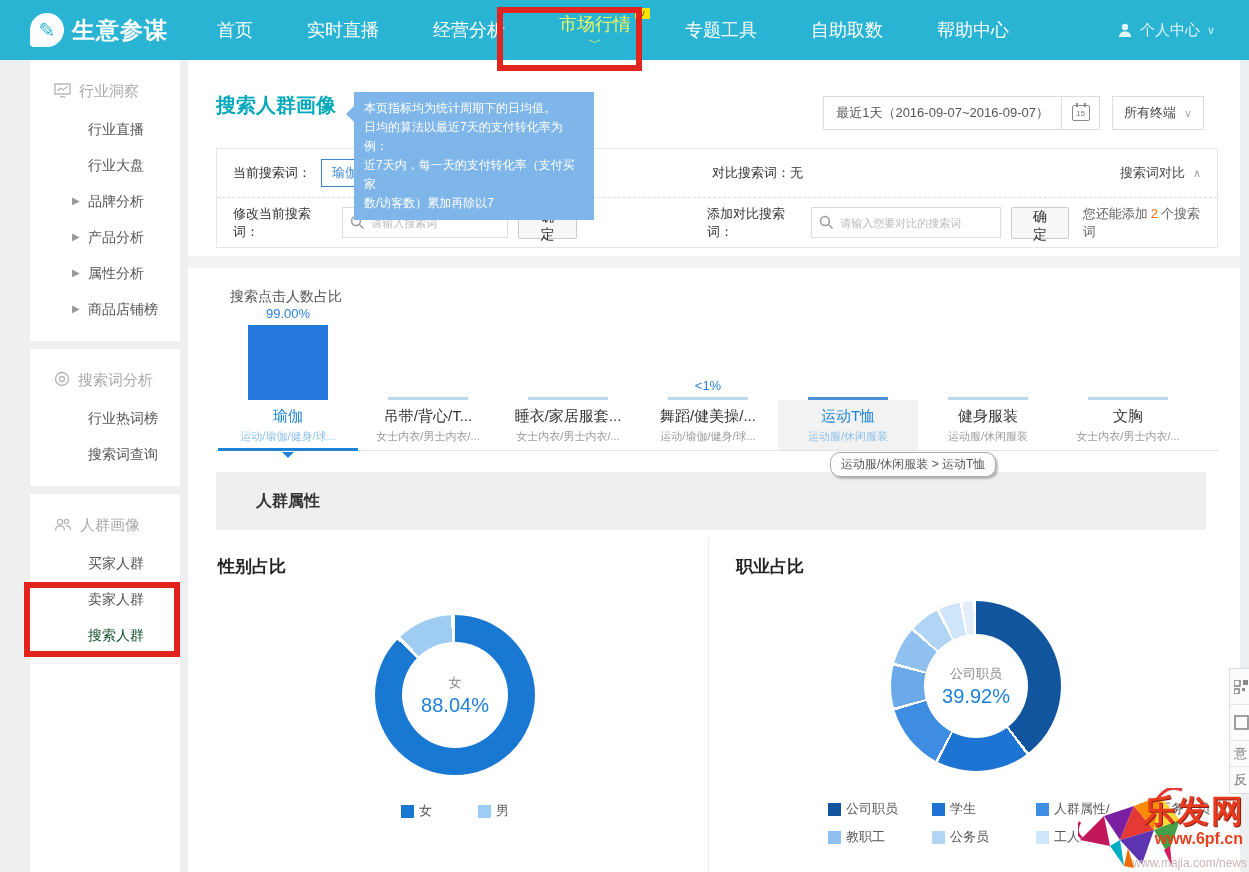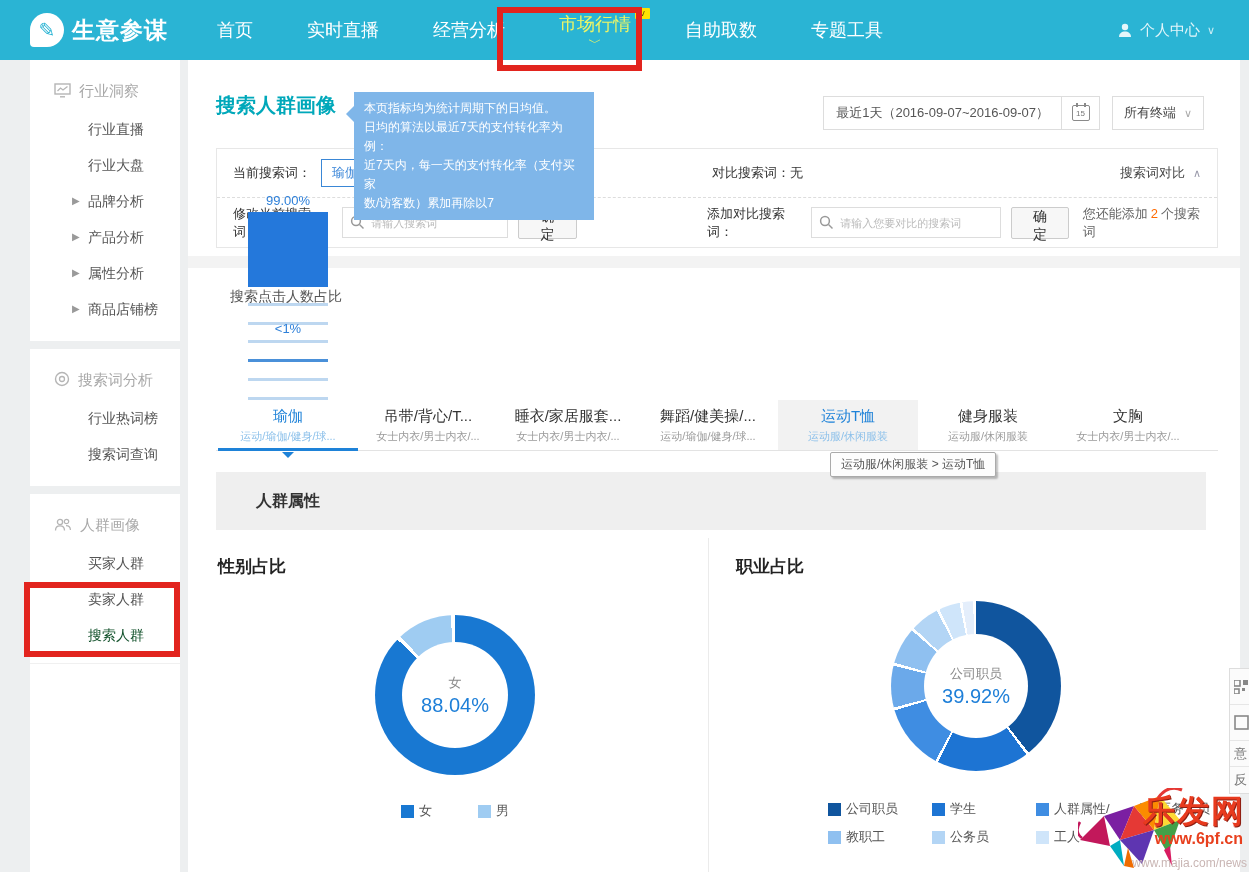--- a/index.html
+++ b/index.html
@@ -61,34 +61,34 @@
   .btn { margin-left:10px; height:32px; padding:0 15px; background:#f7f7f7; border:1px solid #ccc; border-radius:2px; font-size:14px; color:#333; cursor:pointer; }
   .add-group { margin-left:130px; display:flex; align-items:center; }
   .remain { margin-left:14px; color:#666; }
   .remain b { color:#ff6a00; font-weight:normal; padding:0 3px; }
 
   .gray-band { position:absolute; left:0; top:196px; width:1052px; height:12px; background:#f3f3f3; }
 
   
   .chart-block { position:absolute; left:28px; top:208px; width:1002px; }
   .bar-title { position:absolute; left:14px; top:20px; font-size:14px; color:#555; }
-  .bars { display:flex; height:132px; padding-left:2px;flex-direction:column; }
+  .bars { display:flex; height:132px; padding-left:2px; }
   .bar-col { position:relative; width:140px; height:132px; }
   .bar-rect { position:absolute; bottom:0; left:30px; width:80px; }
   .bar-label { position:absolute; left:0; width:140px; text-align:center; font-size:13px; color:#2f80d9; }
   .tabs { display:flex; border-bottom:1px solid #e3e3e3; padding-left:2px; }
   .tab { position:relative; width:140px; height:50px; text-align:center; padding-top:7px; cursor:pointer; }
   .tab .t-title { display:block; font-size:15px; color:#333; white-space:nowrap; overflow:hidden; }
   .tab .t-sub { display:block; font-size:11px; color:#9b9b9b; margin-top:3px; white-space:nowrap; overflow:hidden; }
   .tab.active .t-title, .tab.hover .t-title { color:#1e82d8; }
   .tab.active .t-sub, .tab.hover .t-sub { color:#8cc0ea; }
   .tab.hover { background:#f2f2f2; }
   .tab.active:after { content:""; position:absolute; left:0; bottom:-1px; width:100%; height:3px; background:#1e82d8; }
   .tab.active .tri { position:absolute; left:50%; bottom:-8px; margin-left:-6px; border:6px solid transparent; border-top-color:#1e82d8; border-bottom:none; z-index:2; }
-  .tab-tip { position:absolute; left:642px; top:392px; background:#fdfdfd; border:1px solid #aaa; border-radius:2px; box-shadow:2px 2px 2px rgba(0,0,0,.25); padding:3px 10px; font-size:12px; color:#555; white-space:nowrap; z-index:4; }
+  .tab-tip { position:absolute; left:642px; top:392px; background:#fdfdfd; border:1px solid #aaa; border-radius:10px; box-shadow:2px 2px 2px rgba(0,0,0,.25); padding:3px 10px; font-size:12px; color:#555; white-space:nowrap; z-index:4; }
 
   .section-bar { position:absolute; left:28px; top:412px; width:990px; height:58px; background:#efefef; line-height:58px; padding-left:40px; font-size:16px; font-weight:bold; color:#333; }
 
   
   .half-title { position:absolute; font-size:17px; font-weight:bold; color:#222; }
   .v-divider { position:absolute; left:520px; top:478px; width:1px; height:334px; background:#ebebeb; }
   .donut { position:absolute; border-radius:50%; }
   .donut .hole { position:absolute; background:#fff; border-radius:50%; left:50%; top:50%; transform:translate(-50%,-50%); display:flex; flex-direction:column; align-items:center; justify-content:center; }
   .hole .c-label { font-size:13px; color:#888; }
   .hole .c-value { font-size:20px; font-weight:normal; color:#1e7fd8; margin-top:2px; }
@@ -130,24 +130,27 @@
       </div>
       <div class="nav-item">
         <span>经营分析</span>
       </div>
       <div class="nav-item active">
         <span>市场行情</span>
         <span class="nav-badge">v</span>
         <span class="chev-down">﹀</span>
       </div>
       <div class="nav-item">
+        <span>专题工具</span>
+      </div>
+      <div class="nav-item">
         <span>自助取数</span>
       </div>
       <div class="nav-item">
-        <span>专题工具</span>
+        <span>帮助中心</span>
       </div>
     </div>
   <div class="nav-user">
     <svg width="16" height="16" viewBox="0 0 16 16">
         <circle cx="8" cy="5" r="3.2" fill="#e4f6fa"></circle>
         <path d="M2 15c0-3.4 2.7-5.4 6-5.4s6 2 6 5.4z" fill="#e4f6fa"></path>
       </svg>
     <span>个人中心</span>
     <span class="chev">∨</span>
   </div>

